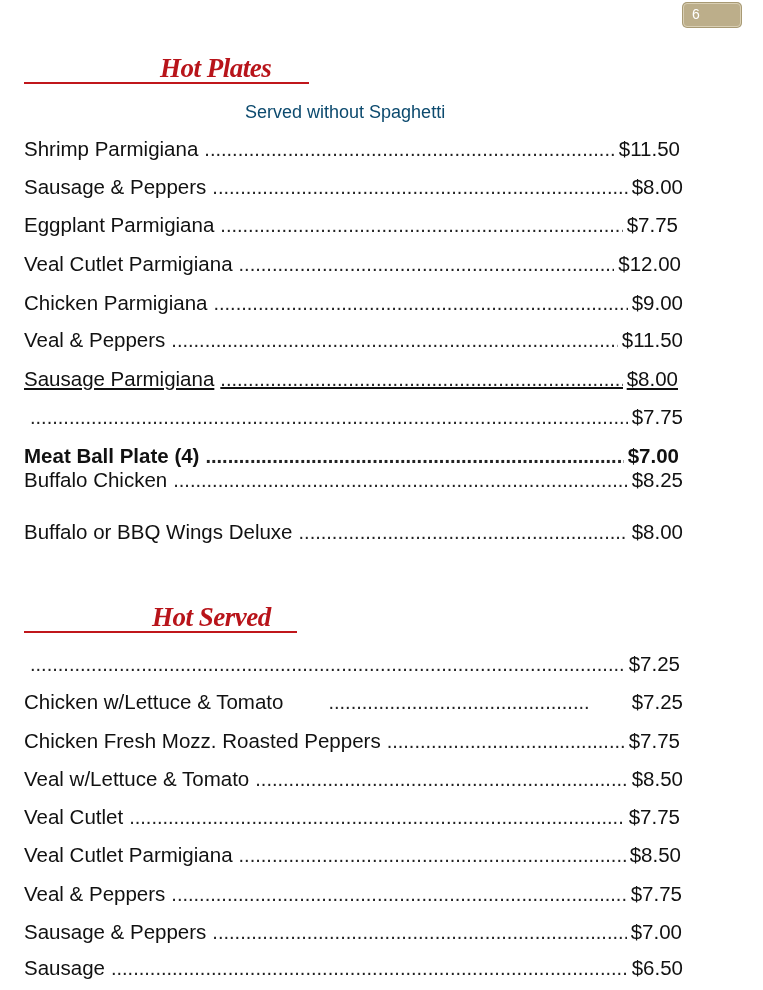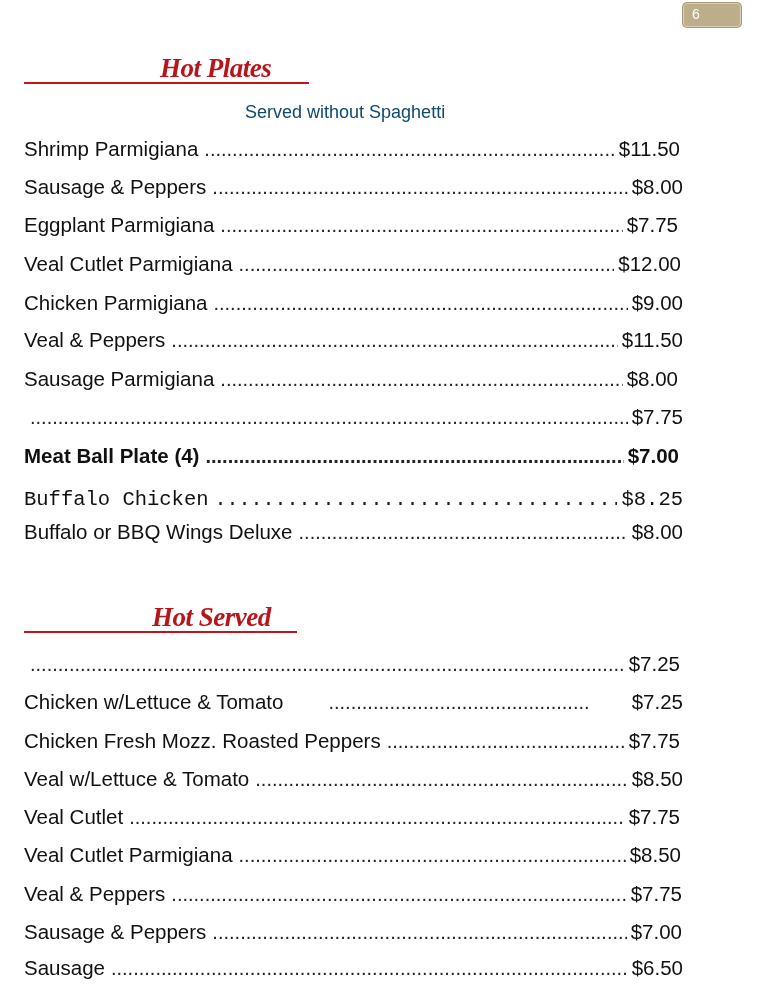--- a/index.html
+++ b/index.html
@@ -124,35 +124,35 @@
   <div class="menu-item" style="top:153px; width:659px;align-items:center;">
     <span class="item-name">Chicken Parmigiana</span>
     <span class="item-dots"></span>
     <span class="item-price">$9.00</span>
   </div>
   <div class="menu-item" style="top:191px; width:659px;">
     <span class="item-name">Veal &amp; Peppers</span>
     <span class="item-dots"></span>
     <span class="item-price">$11.50</span>
   </div>
-  <div class="menu-item" style="top:230px; width:654px;">
+  <div class="menu-item" style="top:230px; width:654px;text-decoration:underline;">
     <span class="item-name">Sausage Parmigiana</span>
     <span class="item-dots"></span>
     <span class="item-price">$8.00</span>
   </div>
   <div class="menu-item" style="top:268px; width:659px;">
     <span class="item-dots"></span>
     <span class="item-price">$7.75</span>
   </div>
   <div class="menu-item" style="top:307px; width:655px;font-weight:bold;">
     <span class="item-name">Meat Ball Plate (4)</span>
     <span class="item-dots"></span>
     <span class="item-price">$7.00</span>
   </div>
-  <div class="menu-item" style="top:351px; width:659px;font-family:Liberation Mono, monospace;">
+  <div class="menu-item" style="top:331px; width:659px;">
     <span class="item-name">Buffalo Chicken</span>
     <span class="item-dots"></span>
     <span class="item-price">$8.25</span>
   </div>
   <div class="menu-item" style="top:383px; width:659px;justify-content:flex-end;">
     <span class="item-name">Buffalo or BBQ Wings Deluxe</span>
     <span class="item-dots"></span>
     <span class="item-price">$8.00</span>
   </div>
 </div>

